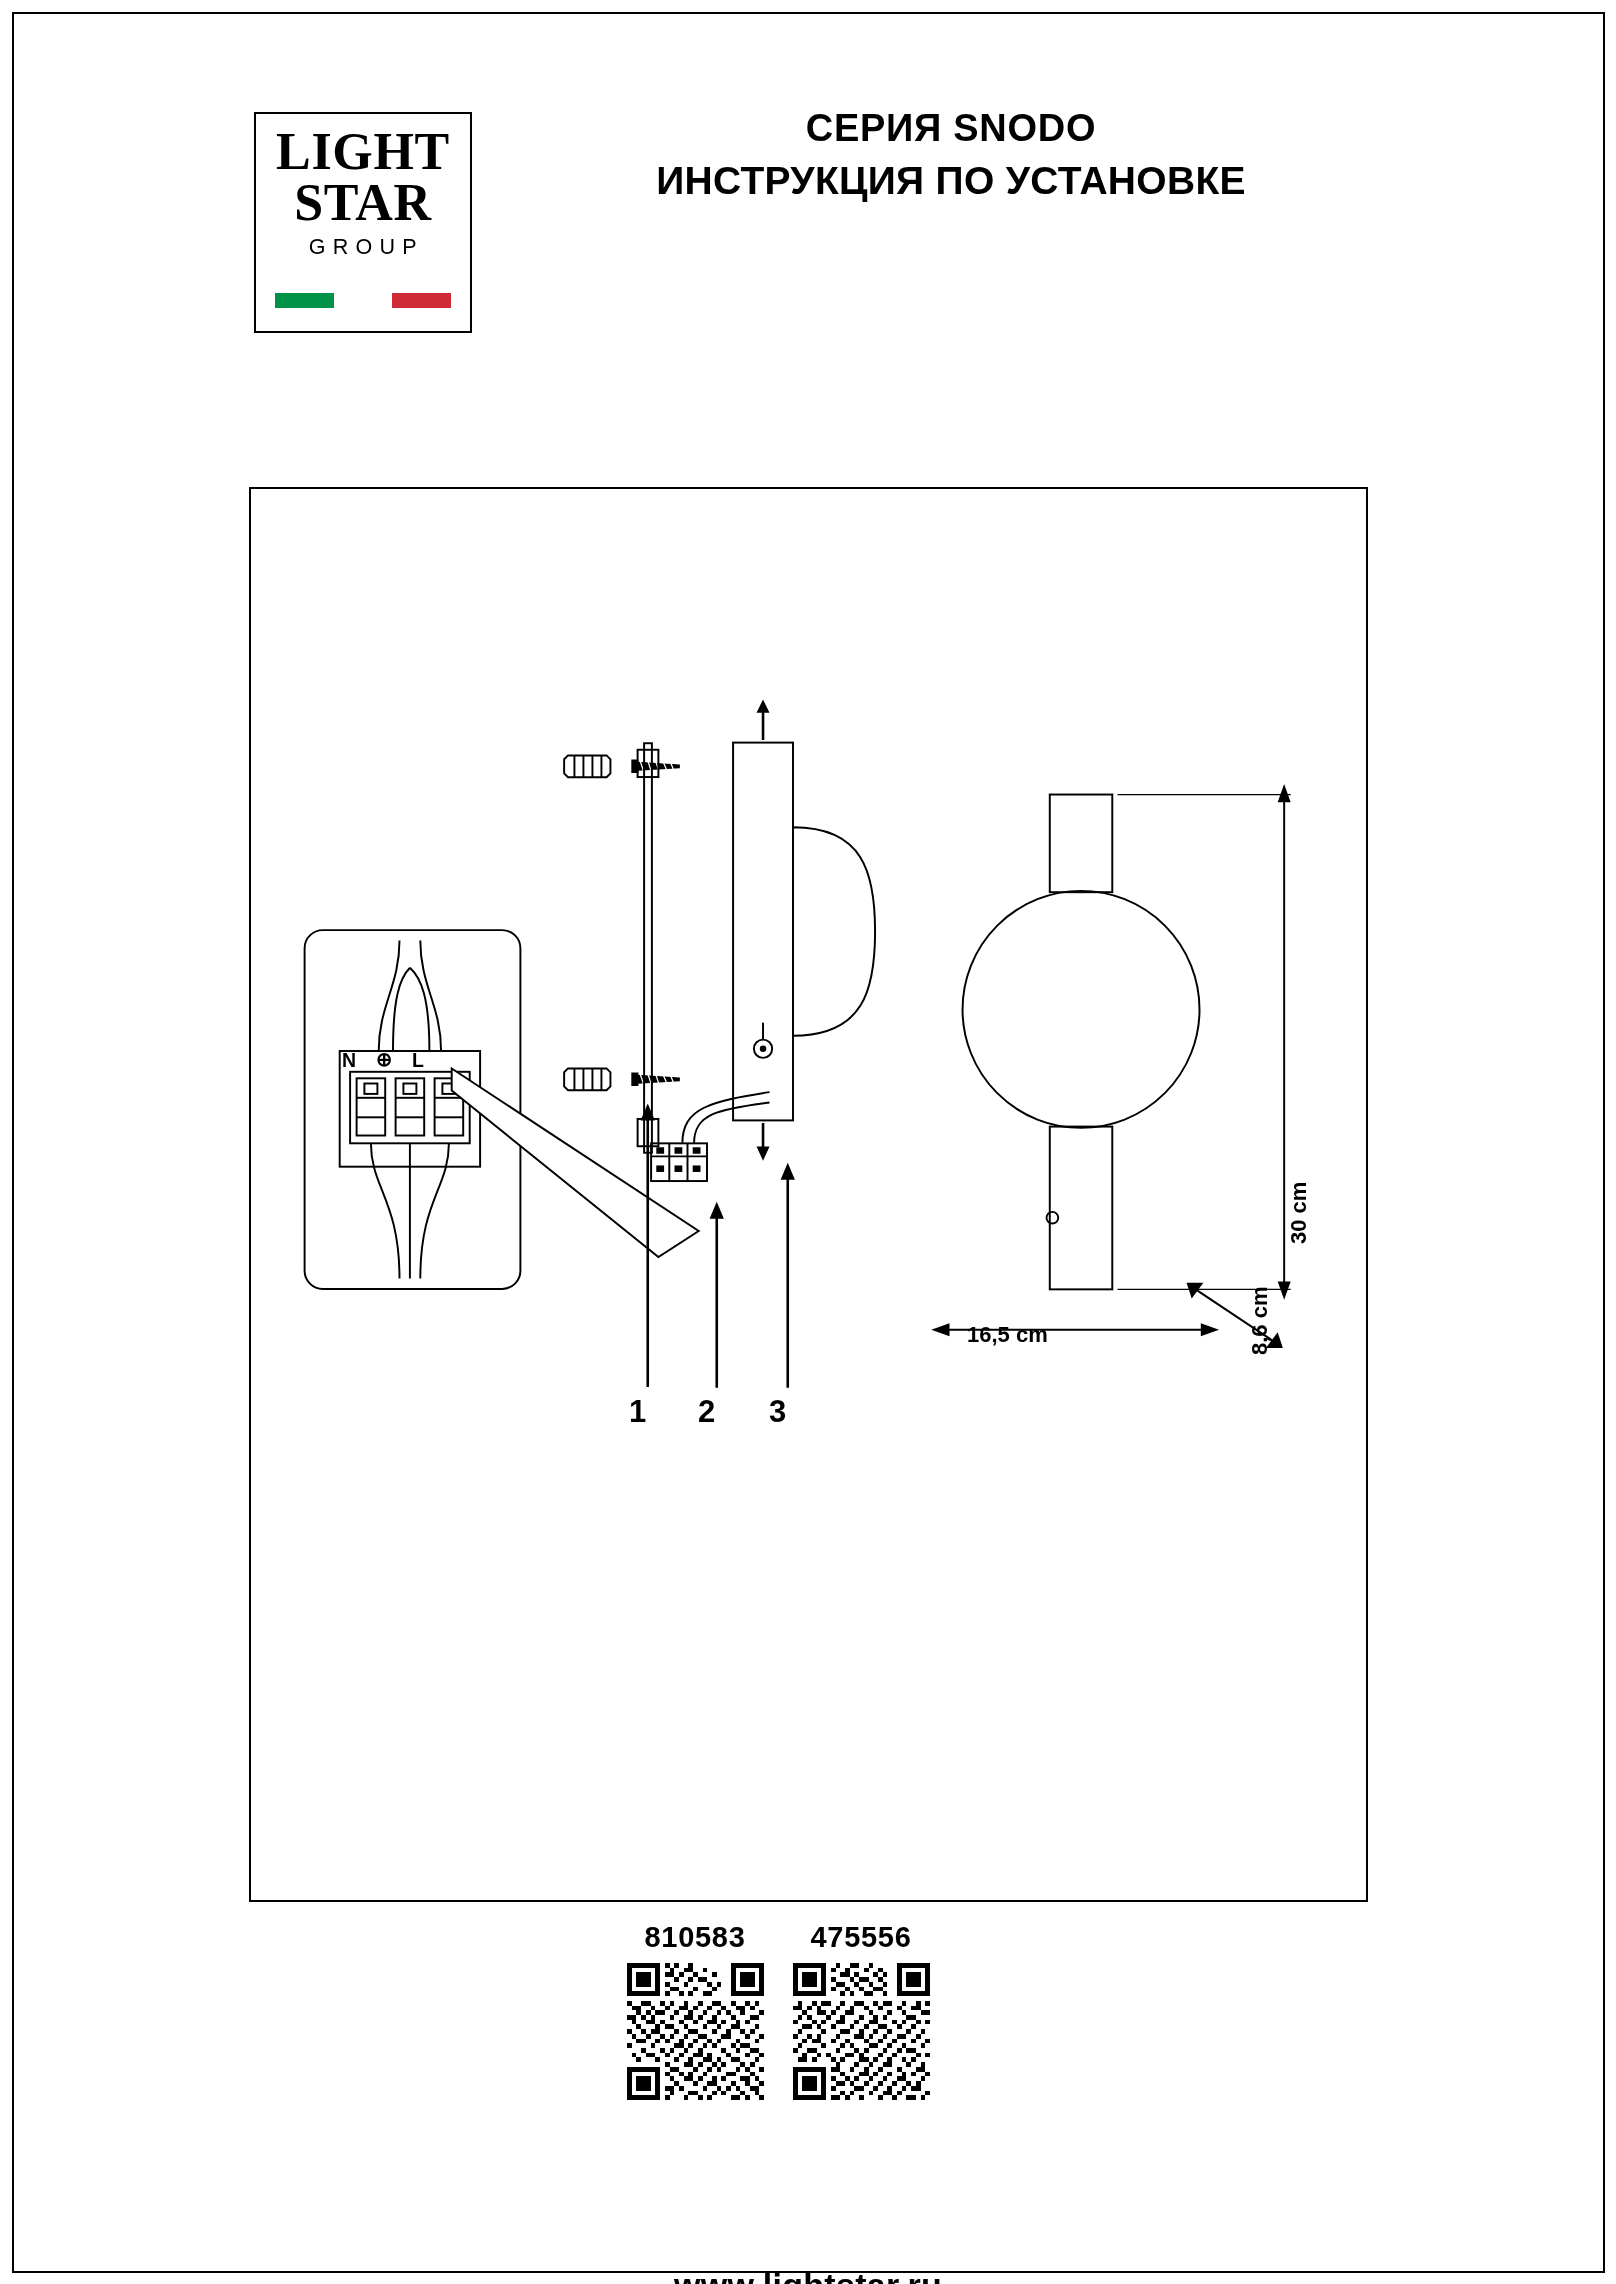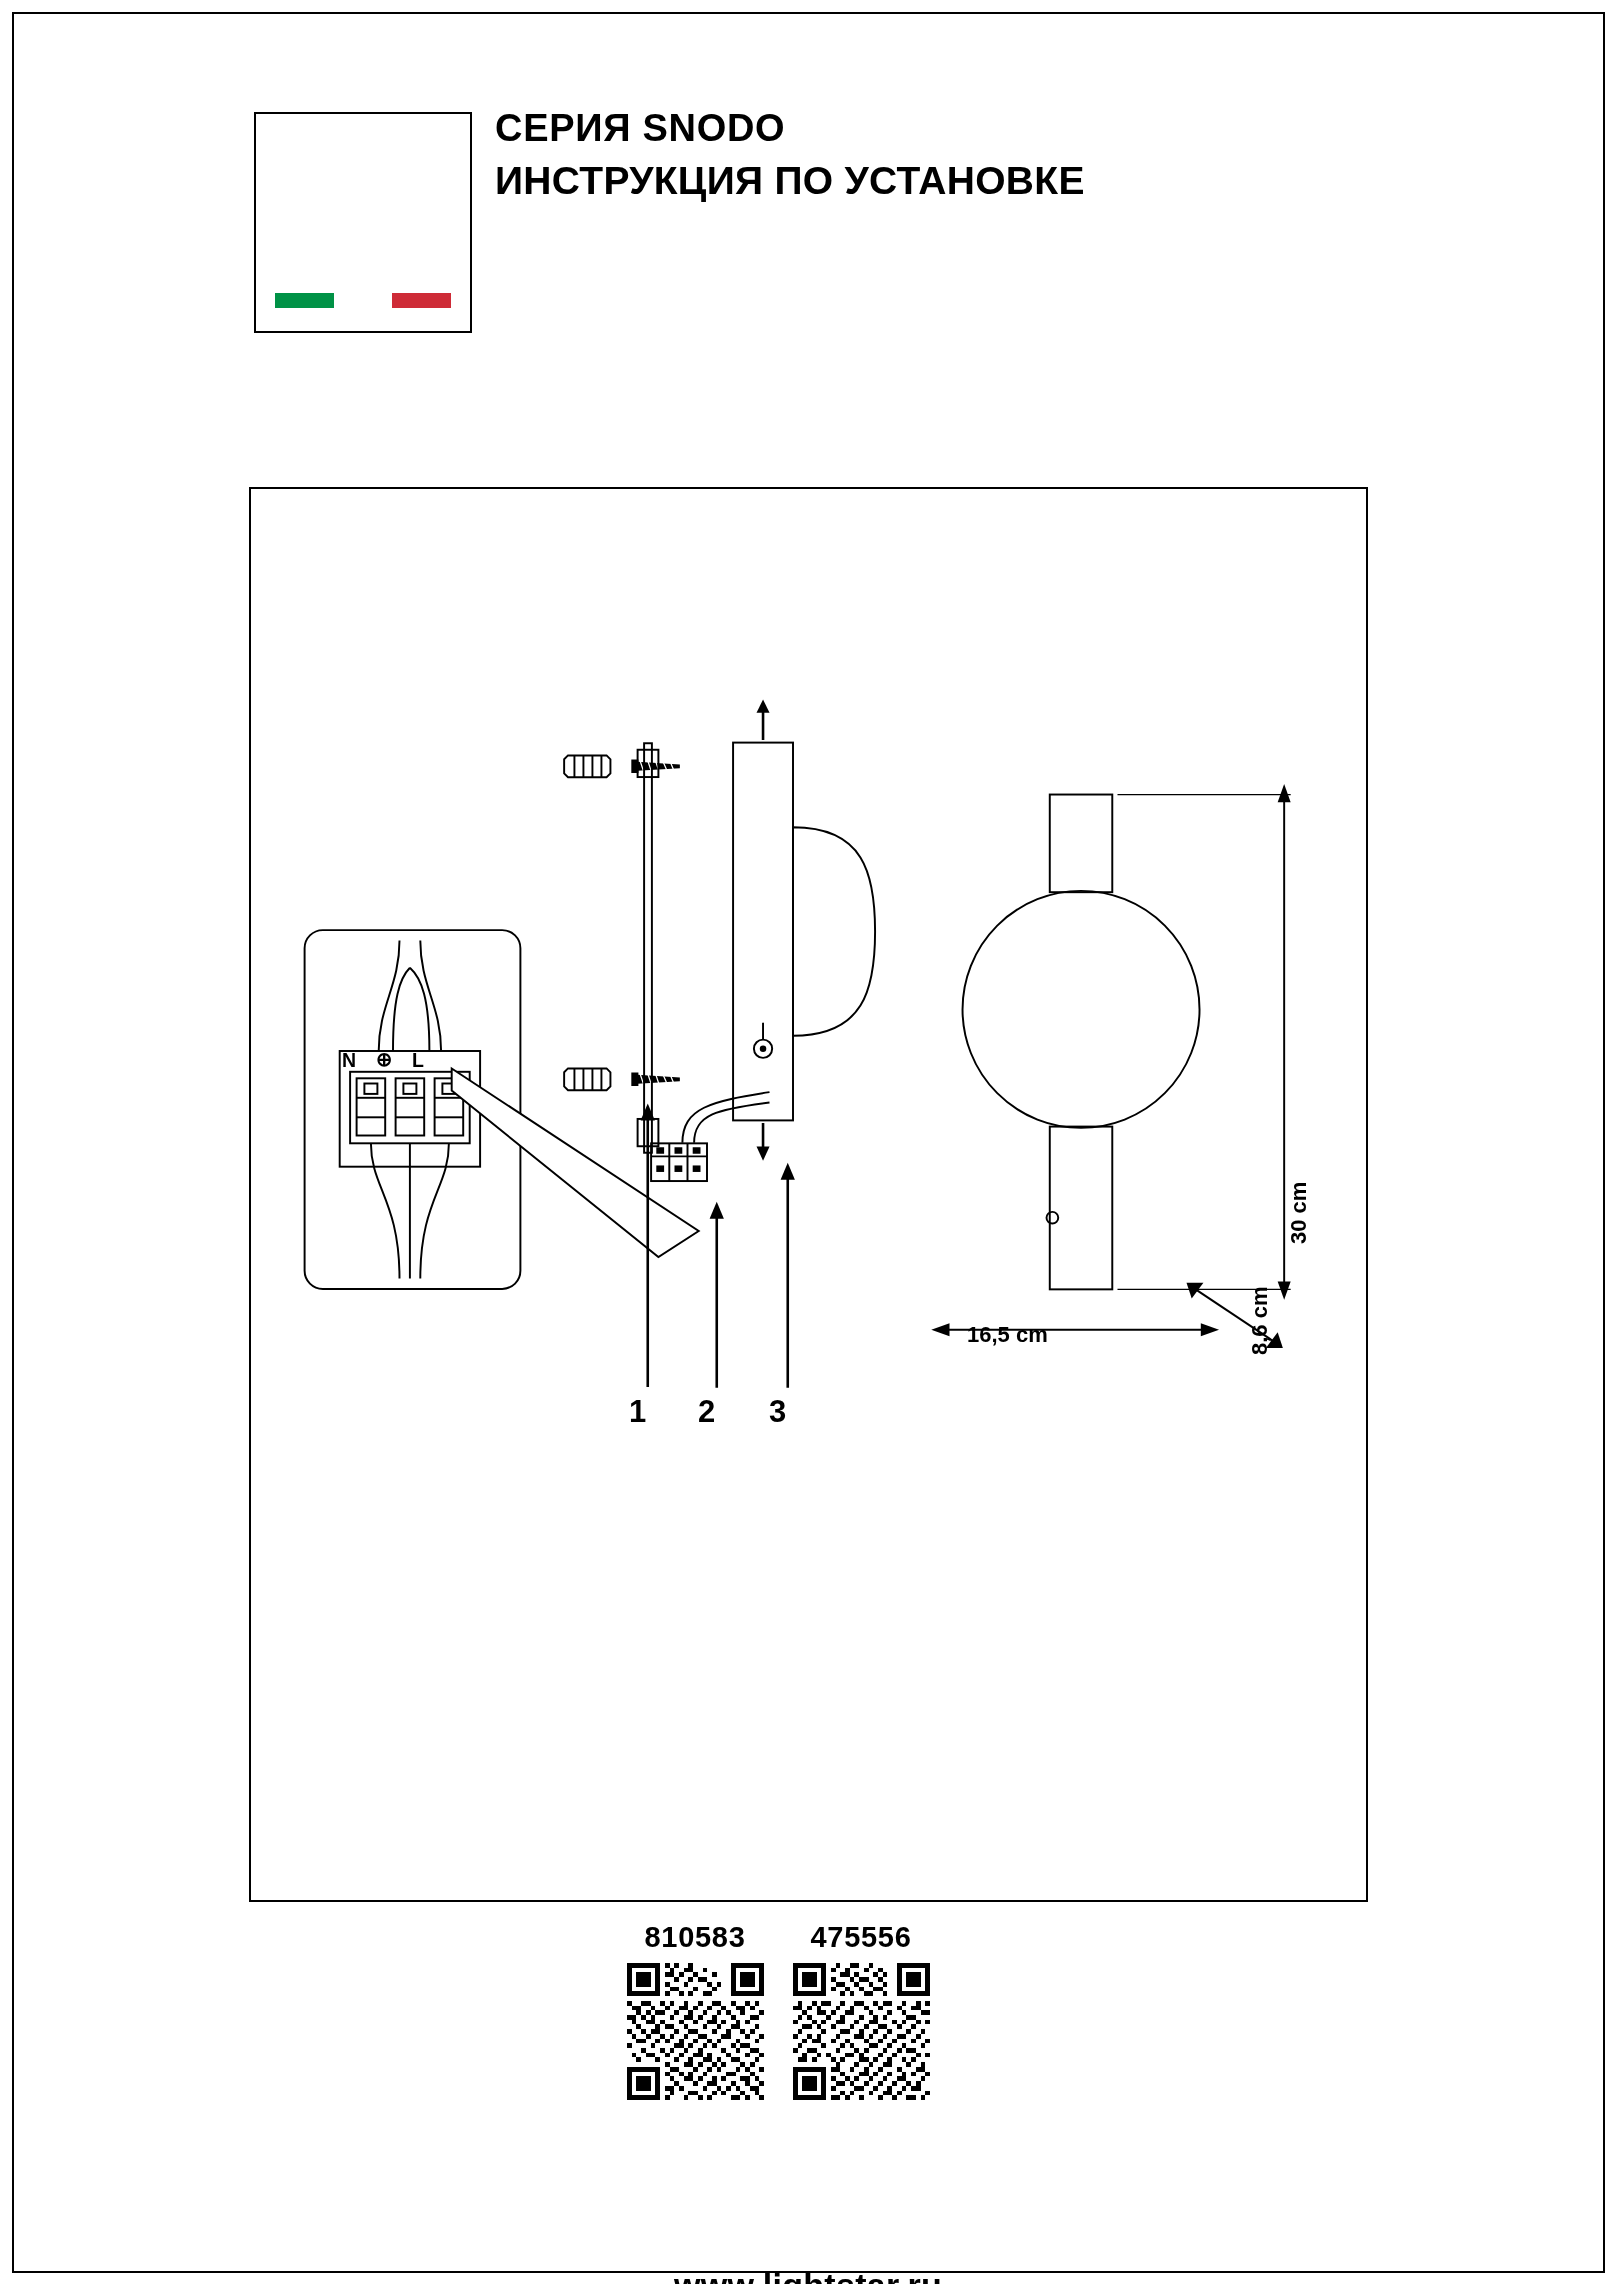--- a/index.html
+++ b/index.html
@@ -70,21 +70,21 @@
   .flag i { display: block; height: 100%; flex: 1 1 33.33%; }
   .flag .g { background: #009246; }
   .flag .w { background: #ffffff; }
   .flag .r { background: #ce2b37; }
 
   .header-lines {
     position: absolute;
     left: 495px;
     top: 104px;
     width: 912px;
-    text-align: left;
+    text-align: center;
   }
   .hl1, .hl2 {
     font-size: 38px;
     font-weight: bold;
     letter-spacing: 0.7px;
     line-height: 1.28;
   }
   .hl-title {
     margin-top: 3px;
     font-size: 39px;
@@ -159,20 +159,25 @@
     font-size: 19.5px;
     font-weight: bold;
   }
 </style>
 </head>
 <body>
 
 <div class="page-border"></div>
 
 <div class="logo-box">
+  <div class="logo-text">
+    <span class="logo-light">LIGHT</span>
+    <span class="logo-star">STAR</span>
+    <span class="logo-group">GROUP</span>
+  </div>
   <div class="flag">
     <i class="g"></i>
       <i class="w"></i>
       <i class="r"></i>
   </div>
 </div>
 
 <div class="header-lines">
   <div class="hl1">СЕРИЯ SNODO</div>
   <div class="hl-title">ИНСТРУКЦИЯ ПО УСТАНОВКЕ</div>

